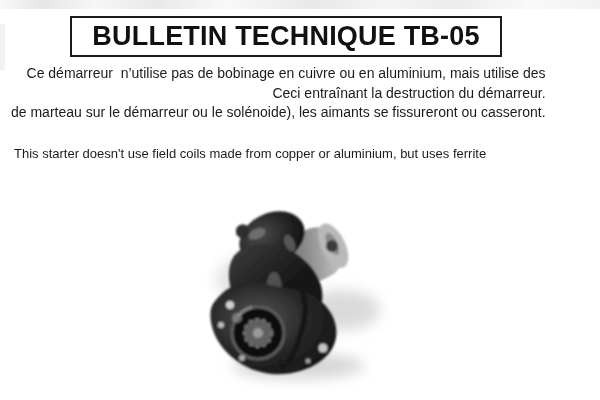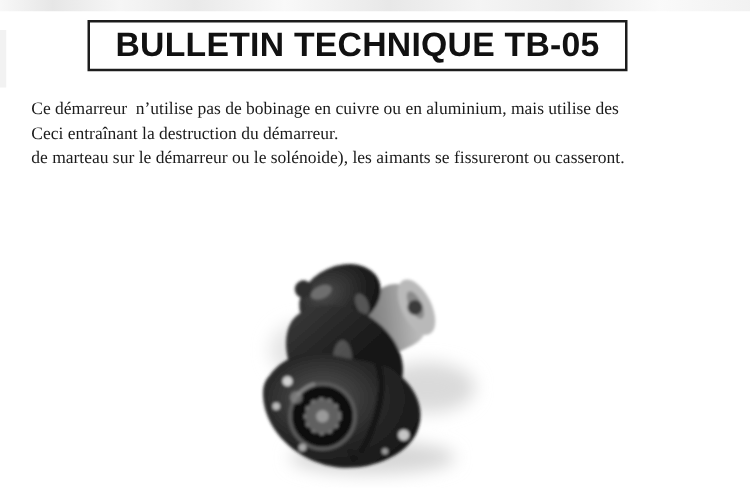--- a/index.html
+++ b/index.html
@@ -8,20 +8,21 @@
     background: #ffffff;
   }
   .page {
     position: relative;
     width: 600px;
     height: 400px;
     background: #ffffff;
     font-family: "Liberation Sans", sans-serif;
     color: #1b1b1b;
     overflow: hidden;
+    text-align: right;
   }
   
   .scan-noise-top {
     position: absolute;
     top: 0; left: 0;
     width: 100%;
     height: 9px;
     background: linear-gradient(90deg,
       #f6f6f6 0%, #dedede 7%, #f3f3f3 16%, #e2e2e2 26%, #f7f7f7 38%,
       #e0e0e0 52%, #f1f1f1 64%, #e5e5e5 76%, #f8f8f8 88%, #ededed 100%);
@@ -50,22 +51,21 @@
   .title-box h1 {
     margin: 0;
     font-size: 27px;
     font-weight: 700;
     letter-spacing: 0.2px;
     white-space: nowrap;
     color: #111111;
   }
   .para {
     position: absolute;
-    margin: 18px;
-    font-family: Liberation Serif, serif;
+    margin: 4px;
   }
   .para .line {
     white-space: pre;   
   }
   .para-fr {
     left: 7px;
     top: 60px;
     font-size: 14px;
     line-height: 19.5px;
   }
@@ -97,20 +97,21 @@
     <h1>BULLETIN TECHNIQUE TB-05</h1>
   </div>
 
   <div class="para para-fr">
     <div class="line">Ce démarreur  n’utilise pas de bobinage en cuivre ou en aluminium, mais utilise des</div>
     <div class="line">Ceci entraînant la destruction du démarreur.</div>
     <div class="line">de marteau sur le démarreur ou le solénoide), les aimants se fissureront ou casseront.</div>
   </div>
 
   <div class="para para-en">
+    <div class="line">This starter doesn't use field coils made from copper or aluminium, but uses ferrite</div>
   </div>
 
   <figure class="photo" role="img" aria-label="Black and white photograph of a ferrite permanent-magnet starter motor with solenoid and mounting flange">
     <svg viewBox="0 0 252 192" xmlns="http://www.w3.org/2000/svg">
       <defs>
         <filter id="soft" x="-20%" y="-20%" width="140%" height="140%">
           <feGaussianBlur stdDeviation="1.1"></feGaussianBlur>
         </filter>
         <filter id="blurBig" x="-60%" y="-60%" width="220%" height="220%">
           <feGaussianBlur stdDeviation="7"></feGaussianBlur>

